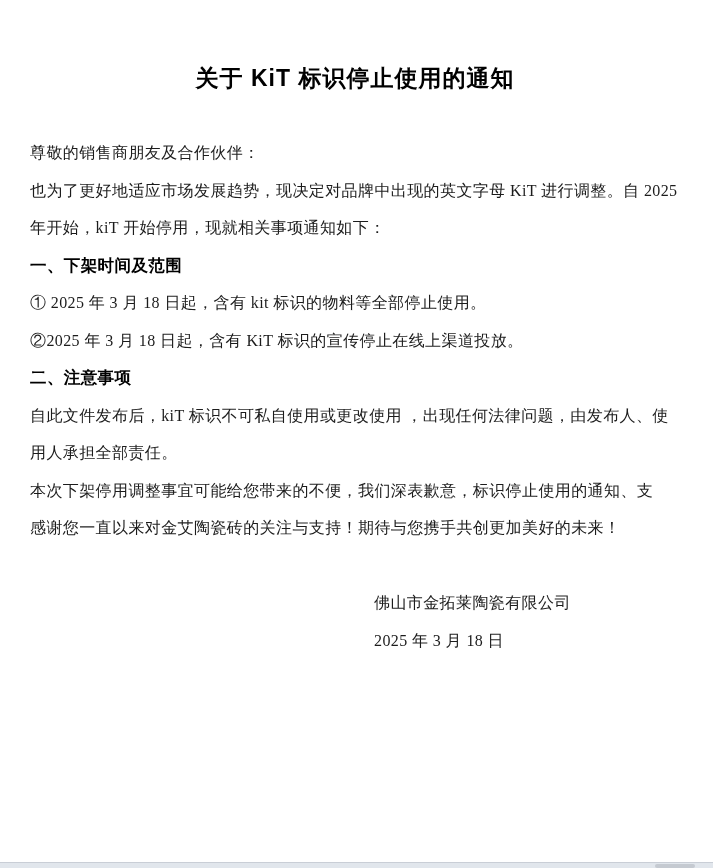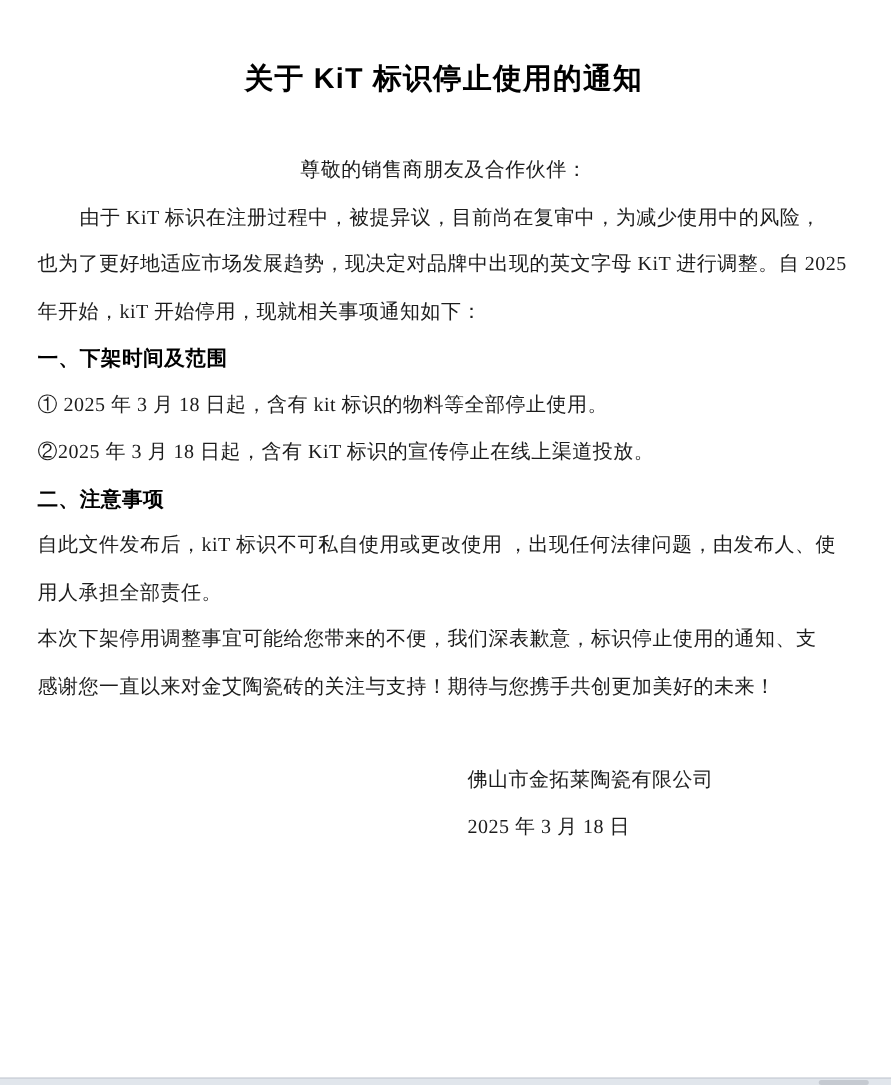--- a/index.html
+++ b/index.html
@@ -7,42 +7,42 @@
   .page {
     position:relative;
     width:713px; height:868px;
     background:#ffffff;
     overflow:hidden;
     font-family:"Liberation Serif","DejaVu Serif",serif;
     color:#1c1c1c;
   }
   .doc {
     position:absolute;
-    left:30px; top:0; width:650px;
+    left:30px; top:16px; width:650px;
   }
   .doc-title {
     margin-top:41px;
     height:42px;
     line-height:42px;
     text-align:center;
     font-family:"Liberation Sans","DejaVu Sans",sans-serif;
     font-weight:bold;
     font-size:23px;
     letter-spacing:1px;
     color:#000000;
     white-space:nowrap;
   }
   .line {
     line-height:37.5px;
     height:37.5px;
     font-size:16px;
     white-space:nowrap;
     letter-spacing:0.4px;
   }
-  .line.first { margin-top:35px;text-align:center; }
+  .line.first { margin-top:35px; }
   .line.indent { text-indent:2.1em; }
   .line.heading {
     font-family:Liberation Serif, serif;
     font-weight:bold;
     font-size:16.5px;
     color:#000000;
   }
   .line.blank { }
   .signature-block {
     margin-left:344px;
@@ -67,21 +67,20 @@
 </head>
 <body>
 
 <div class="page">
   <div class="doc">
 
     <div class="doc-title">关于 KiT 标识停止使用的通知</div>
 
     <div class="line first">尊敬的销售商朋友及合作伙伴：</div>
 
-    <div class="line indent">由于 KiT 标识在注册过程中，被提异议，目前尚在复审中，为减少使用中的风险，</div>
     <div class="line">也为了更好地适应市场发展趋势，现决定对品牌中出现的英文字母 KiT 进行调整。自 2025</div>
     <div class="line">年开始，kiT 开始停用，现就相关事项通知如下：</div>
 
     <div class="line heading">一、下架时间及范围</div>
 
     <div class="line">① 2025 年 3 月 18 日起，含有 kit 标识的物料等全部停止使用。</div>
     <div class="line">②2025 年 3 月 18 日起，含有 KiT 标识的宣传停止在线上渠道投放。</div>
 
     <div class="line heading">二、注意事项</div>
 

